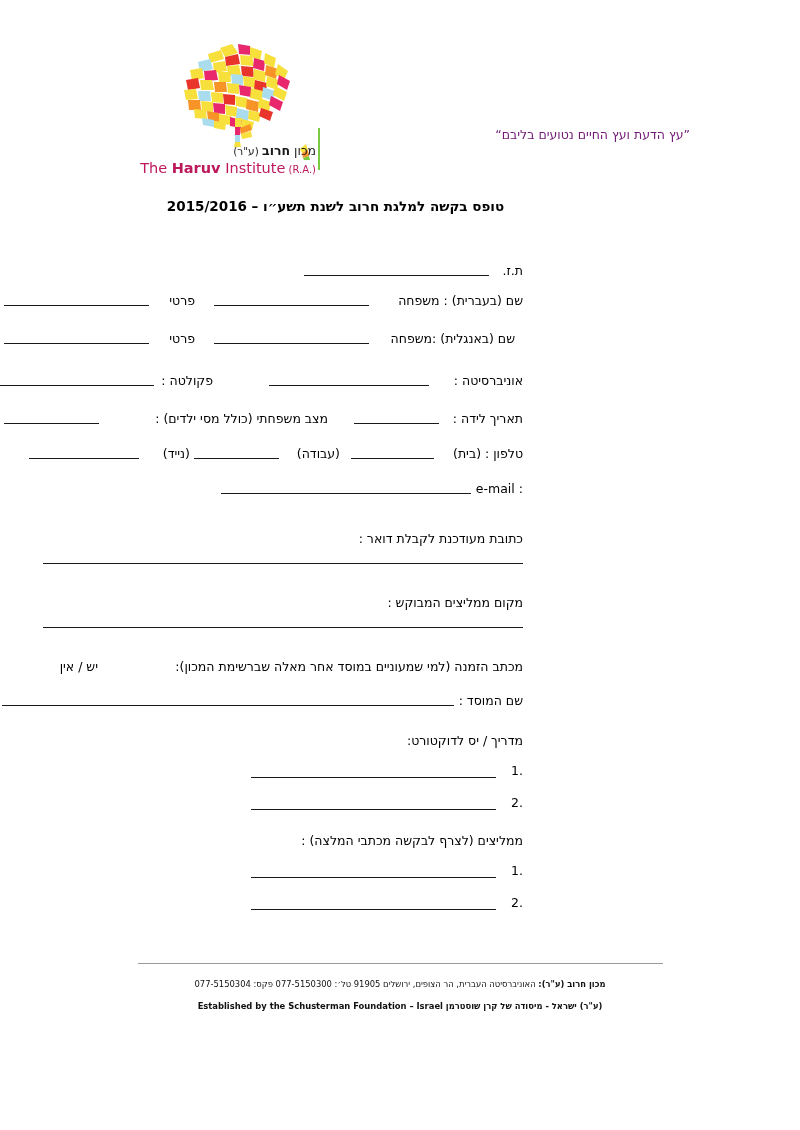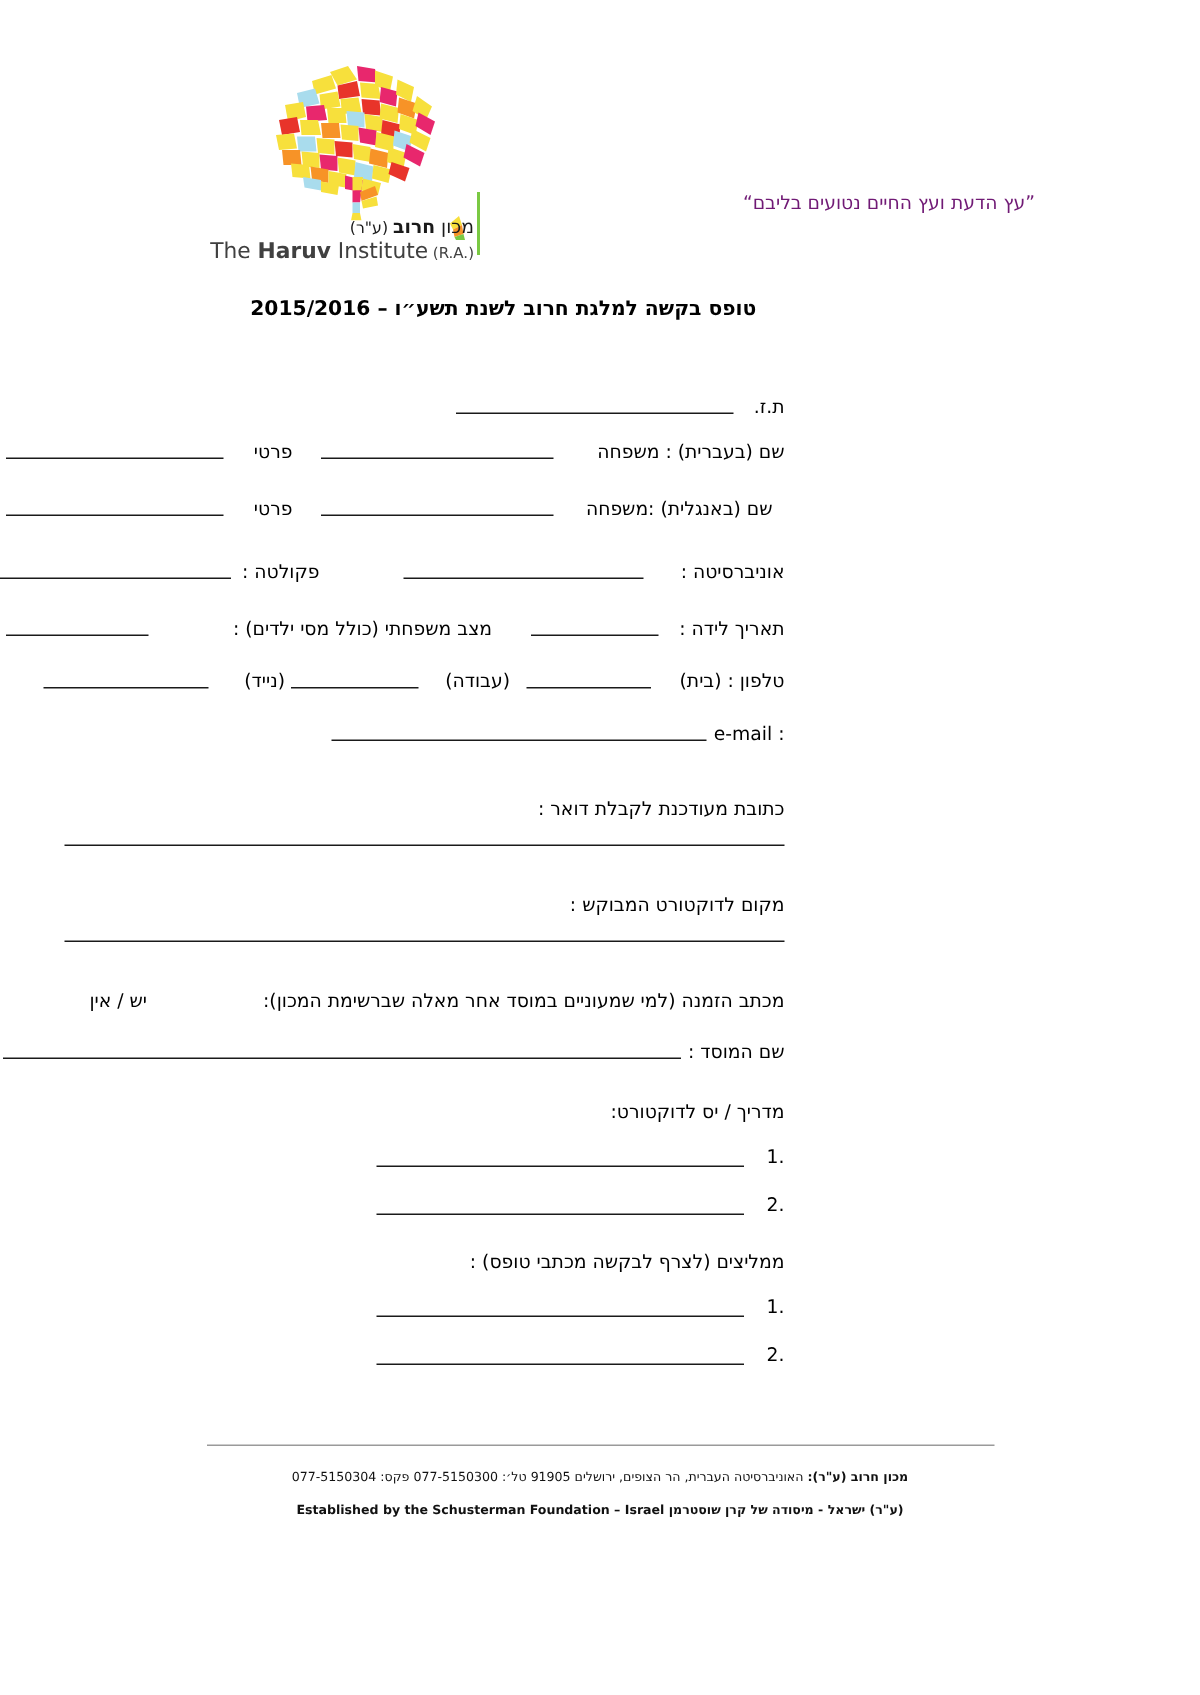--- a/index.html
+++ b/index.html
@@ -57,21 +57,21 @@
     color: #1a1a1a;
     white-space: nowrap;
     letter-spacing: 0px;
   }
   .logo-he b { font-weight: bold; }
   .logo-he .small { font-size: 10.5px; }
   .logo-en {
     direction: ltr;
     text-align: right;
     font-size: 14.5px;
-    color: #404040;
+    color: #be185d;
     white-space: nowrap;
     margin-top: 1px;
   }
   .logo-en b { font-weight: bold; }
   .logo-en .ra { font-size: 10px; }
   .logo-leaf {
     position: absolute;
     left: 182px;
     top: 104px;
     width: 11px;
@@ -342,21 +342,21 @@
     </div>
 
     <div class="row" style="height:22px;margin-top:12px;">
       <span class="lbl" style="position:absolute; right:115px; top:0;">כתובת מעודכנת לקבלת דואר :</span>
     </div>
     <div class="fullline" style="height:42px;">
       <span></span>
     </div>
 
     <div class="row" style="height:22px;">
-      <span class="lbl" style="position:absolute; right:115px; top:0;">מקום לדוקטורט המבוקש :</span>
+      <span class="lbl" style="position:absolute; right:115px; top:0;">מקום ממליצים המבוקש :</span>
     </div>
     <div class="fullline" style="height:42px;">
       <span></span>
     </div>
 
     <div class="row" style="height:34px;">
       <span class="lbl" style="position:absolute; right:115px; top:0;">מכתב הזמנה (למי שמעוניים במוסד אחר מאלה שברשימת המכון):</span>
       <span class="lbl" style="position:absolute; right:540px; top:0;">יש  /  אין</span>
     </div>
 
@@ -371,21 +371,21 @@
     <div class="numrow" style="height:32px;">
       <span class="num">.1</span>
       <span class="ln" style="position:absolute; right:138px; top:2px; width:245px;"></span>
     </div>
     <div class="numrow" style="height:38px;">
       <span class="num">.2</span>
       <span class="ln" style="position:absolute; right:138px; top:2px; width:245px;"></span>
     </div>
 
     <div class="row" style="height:30px;">
-      <span class="lbl" style="position:absolute; right:115px; top:0;">ממליצים (לצרף לבקשה מכתבי טופס) :</span>
+      <span class="lbl" style="position:absolute; right:115px; top:0;">ממליצים (לצרף לבקשה מכתבי המלצה) :</span>
     </div>
     <div class="numrow" style="height:32px;">
       <span class="num">.1</span>
       <span class="ln" style="position:absolute; right:138px; top:2px; width:245px;"></span>
     </div>
     <div class="numrow" style="height:32px;">
       <span class="num">.2</span>
       <span class="ln" style="position:absolute; right:138px; top:2px; width:245px;"></span>
     </div>
 

